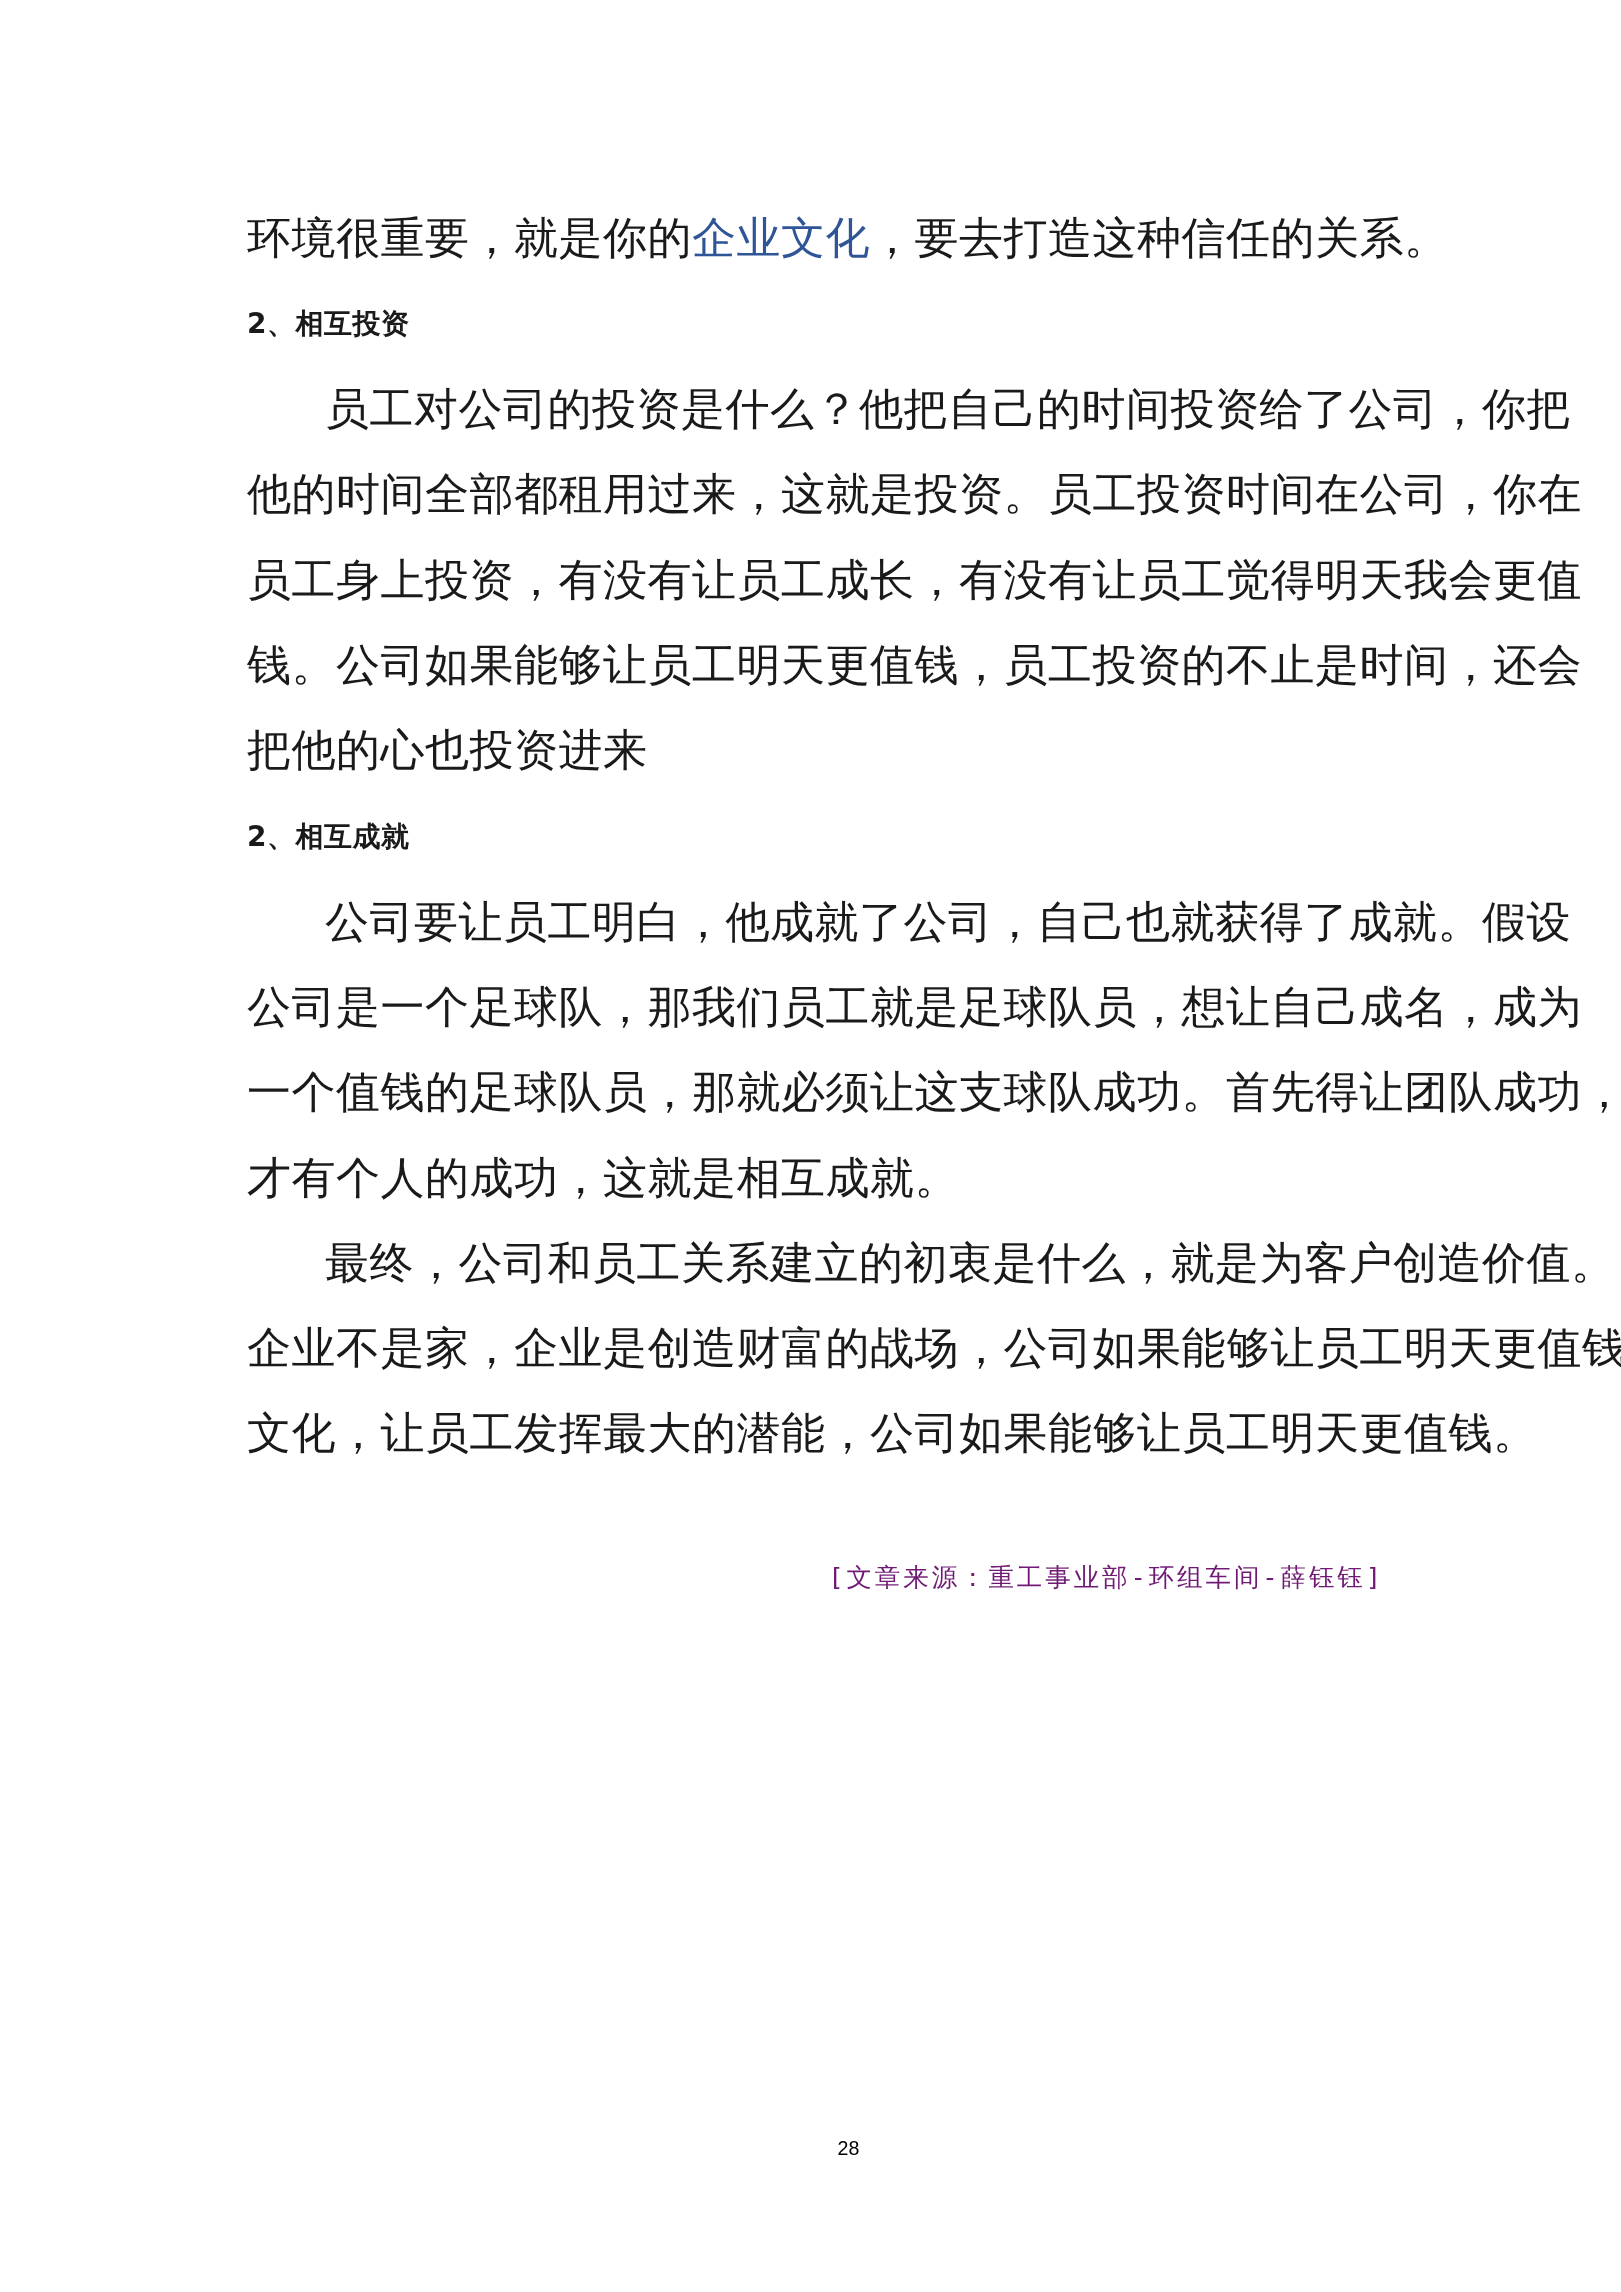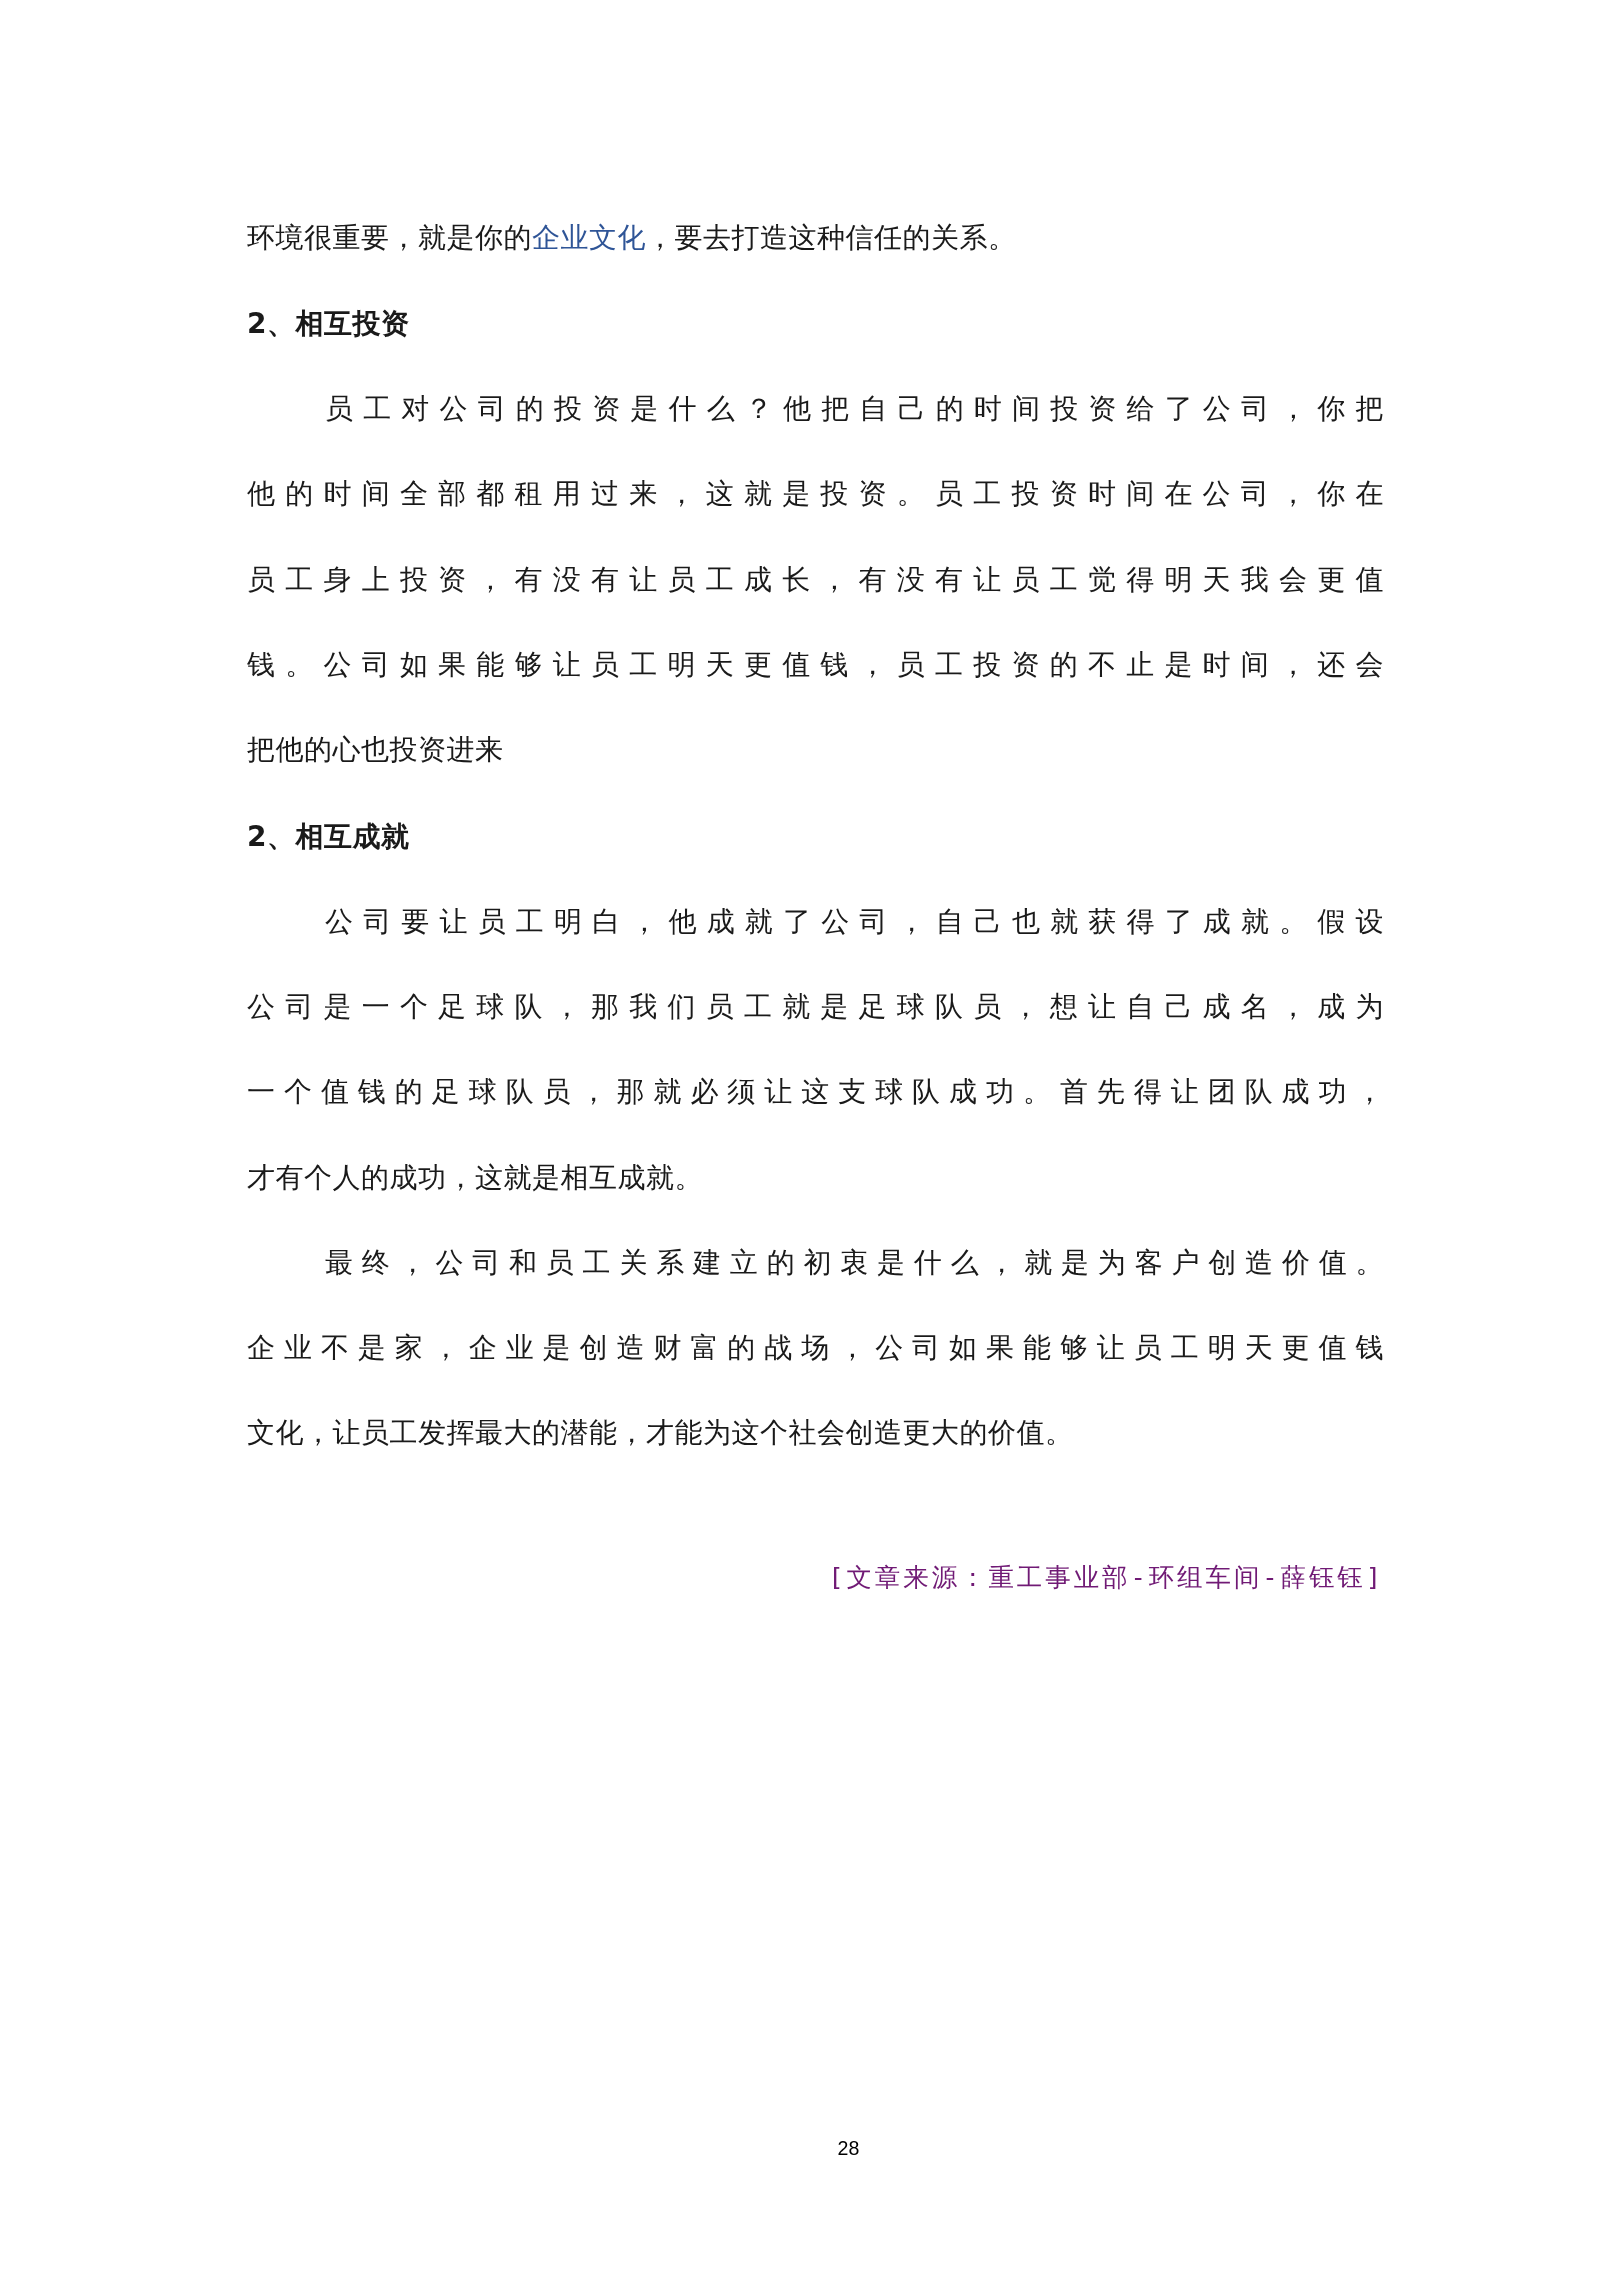--- a/index.html
+++ b/index.html
@@ -1,21 +1,21 @@
 <!DOCTYPE html>
 <html><head>
   <meta charset="utf-8">
   <style>
     html, body { margin: 0; padding: 0; background: #ffffff; }
     body { width: 1621px; height: 2293px; position: relative; overflow: hidden; }
     .page { position: absolute; left: 0; top: 0; width: 1621px; height: 2293px; background: #fff; }
     .line {
       position: absolute; left: 247px; width: 1137px;
       font-family: "DejaVu Serif", "Liberation Serif", serif;
-      font-size: 28px; line-height: 43px; color: #1a1a1a;
+      font-size: 44px; line-height: 43px; color: #1a1a1a;
       white-space: nowrap; letter-spacing: 0.5px;
     }
     .justify { text-align: justify; text-align-last: justify; }
     .indent { padding-left: 78px; width: 1059px; }
     .heading { font-family: "DejaVu Sans", "Liberation Sans", sans-serif; font-weight: bold; font-size: 28px; }
     .link { color: #2f5597; }
     .source {
       position: absolute; right: 237px; top: 1560px;
       font-family: "DejaVu Sans Mono", "Liberation Mono", monospace;
       font-size: 25.5px; color: #701a75; letter-spacing: 2.9px; white-space: nowrap;
@@ -44,19 +44,19 @@
 
   <div class="line heading" style="top:815px;">2、相互成就</div>
 
   <div class="line justify indent" style="top:900px;">公司要让员工明白，他成就了公司，自己也就获得了成就。假设</div>
   <div class="line justify" style="top:985px;">公司是一个足球队，那我们员工就是足球队员，想让自己成名，成为</div>
   <div class="line justify" style="top:1070px;">一个值钱的足球队员，那就必须让这支球队成功。首先得让团队成功，</div>
   <div class="line" style="top:1156px;">才有个人的成功，这就是相互成就。</div>
 
   <div class="line justify indent" style="top:1241px;">最终，公司和员工关系建立的初衷是什么，就是为客户创造价值。</div>
   <div class="line justify" style="top:1326px;">企业不是家，企业是创造财富的战场，公司如果能够让员工明天更值钱</div>
-  <div class="line" style="top:1411px;">文化，让员工发挥最大的潜能，才能为这个社会创造更大的价值。</div>
+  <div class="line" style="top:1411px;">文化，让员工发挥最大的潜能，公司如果能够让员工明天更值钱。</div>
 
   <div class="source">[文章来源：重工事业部-环组车间-薛钰钰]</div>
 
   <div class="page-number">28</div>
 </div>
 
 
 </body></html>

